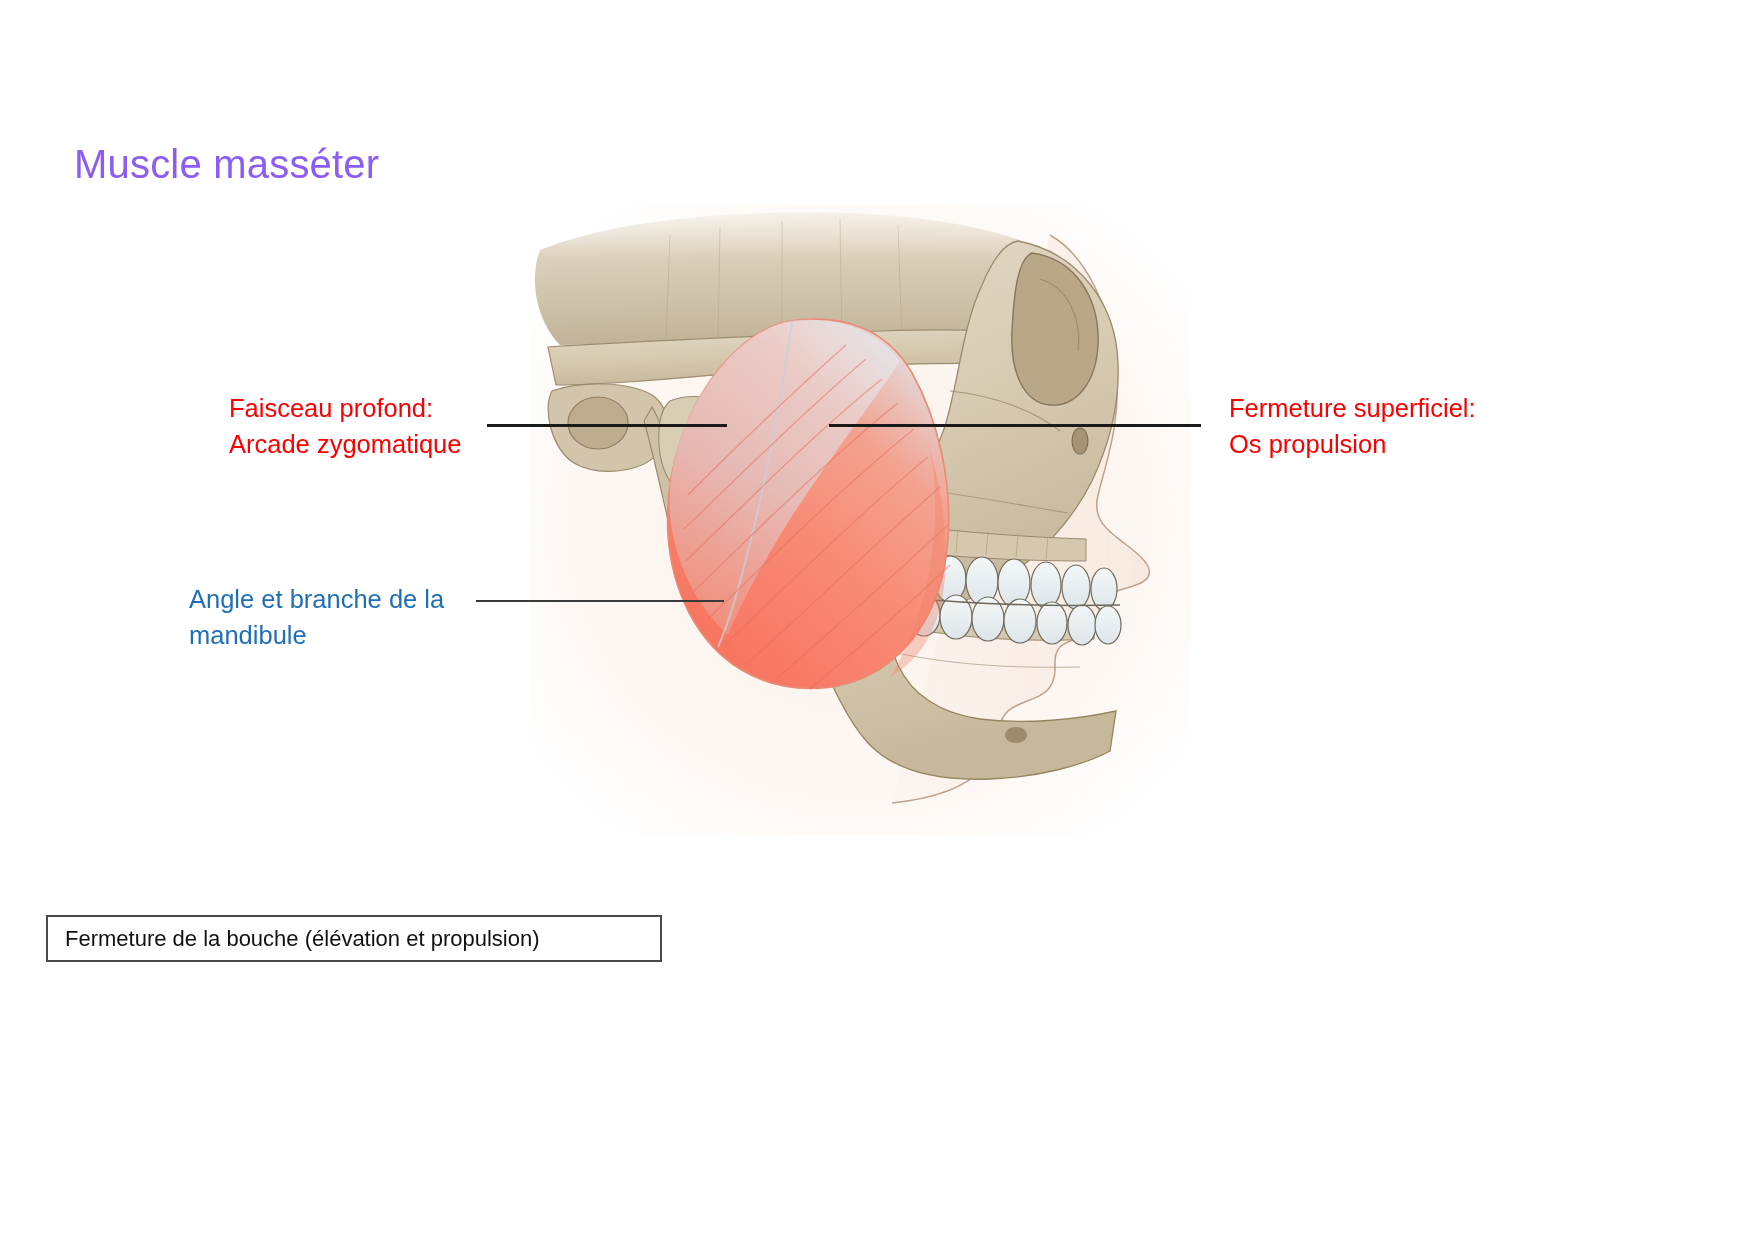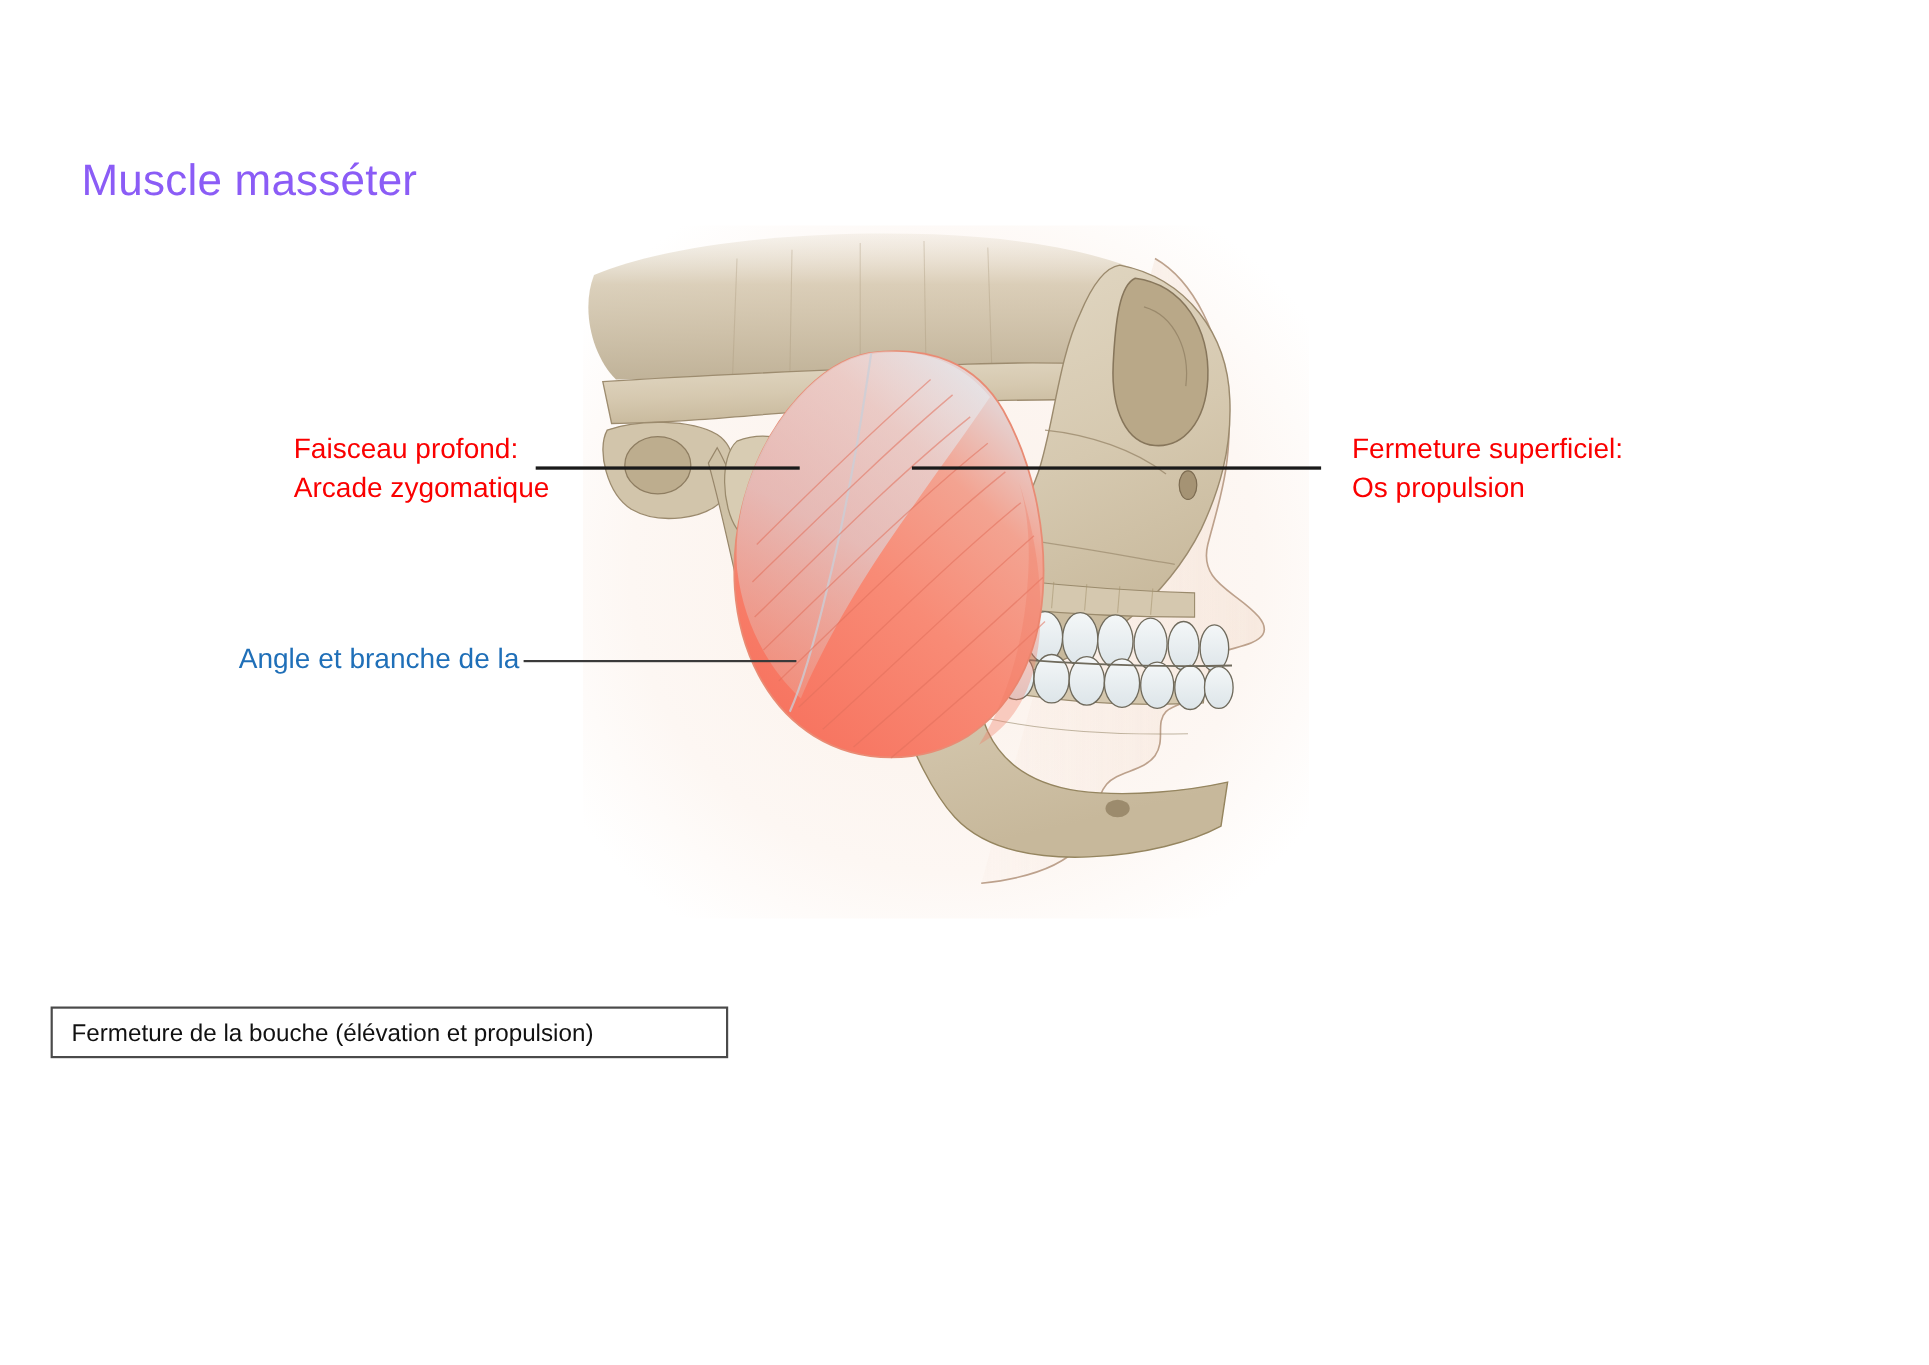--- a/index.html
+++ b/index.html
@@ -50,30 +50,29 @@
     line-height: 36px;
     white-space: nowrap;
   }
   .callout .l1, .callout .l2 { display: block; }
 
   #callout-deep {
     left: 229px;
     top: 390px;
     color: #fa0000;
     text-align: left;
-    margin-left: 38px;
   }
   #callout-superficial {
     left: 1229px;
     top: 390px;
     color: #fa0000;
     text-align: left;
   }
   #callout-mandible {
-    left: 217px;
+    left: 189px;
     top: 581px;
     color: #1f6fb8;
     text-align: left;
   }
 
   
   .leader {
     position: absolute;
     background: #1a1a1a;
   }
@@ -283,17 +282,18 @@
   <span class="l2">Arcade zygomatique</span>
 </div>
 
 <div id="callout-superficial" class="callout">
   <span class="l1">Fermeture superficiel:</span>
   <span class="l2">Os propulsion</span>
 </div>
 
 <div id="callout-mandible" class="callout">
   <span class="l1">Angle et branche de la</span>
+  <span class="l2">mandibule</span>
 </div>
 
 <div id="note-box">
   <span id="note-text">Fermeture de la bouche (élévation et propulsion)</span>
 </div>
 
 </body></html>

